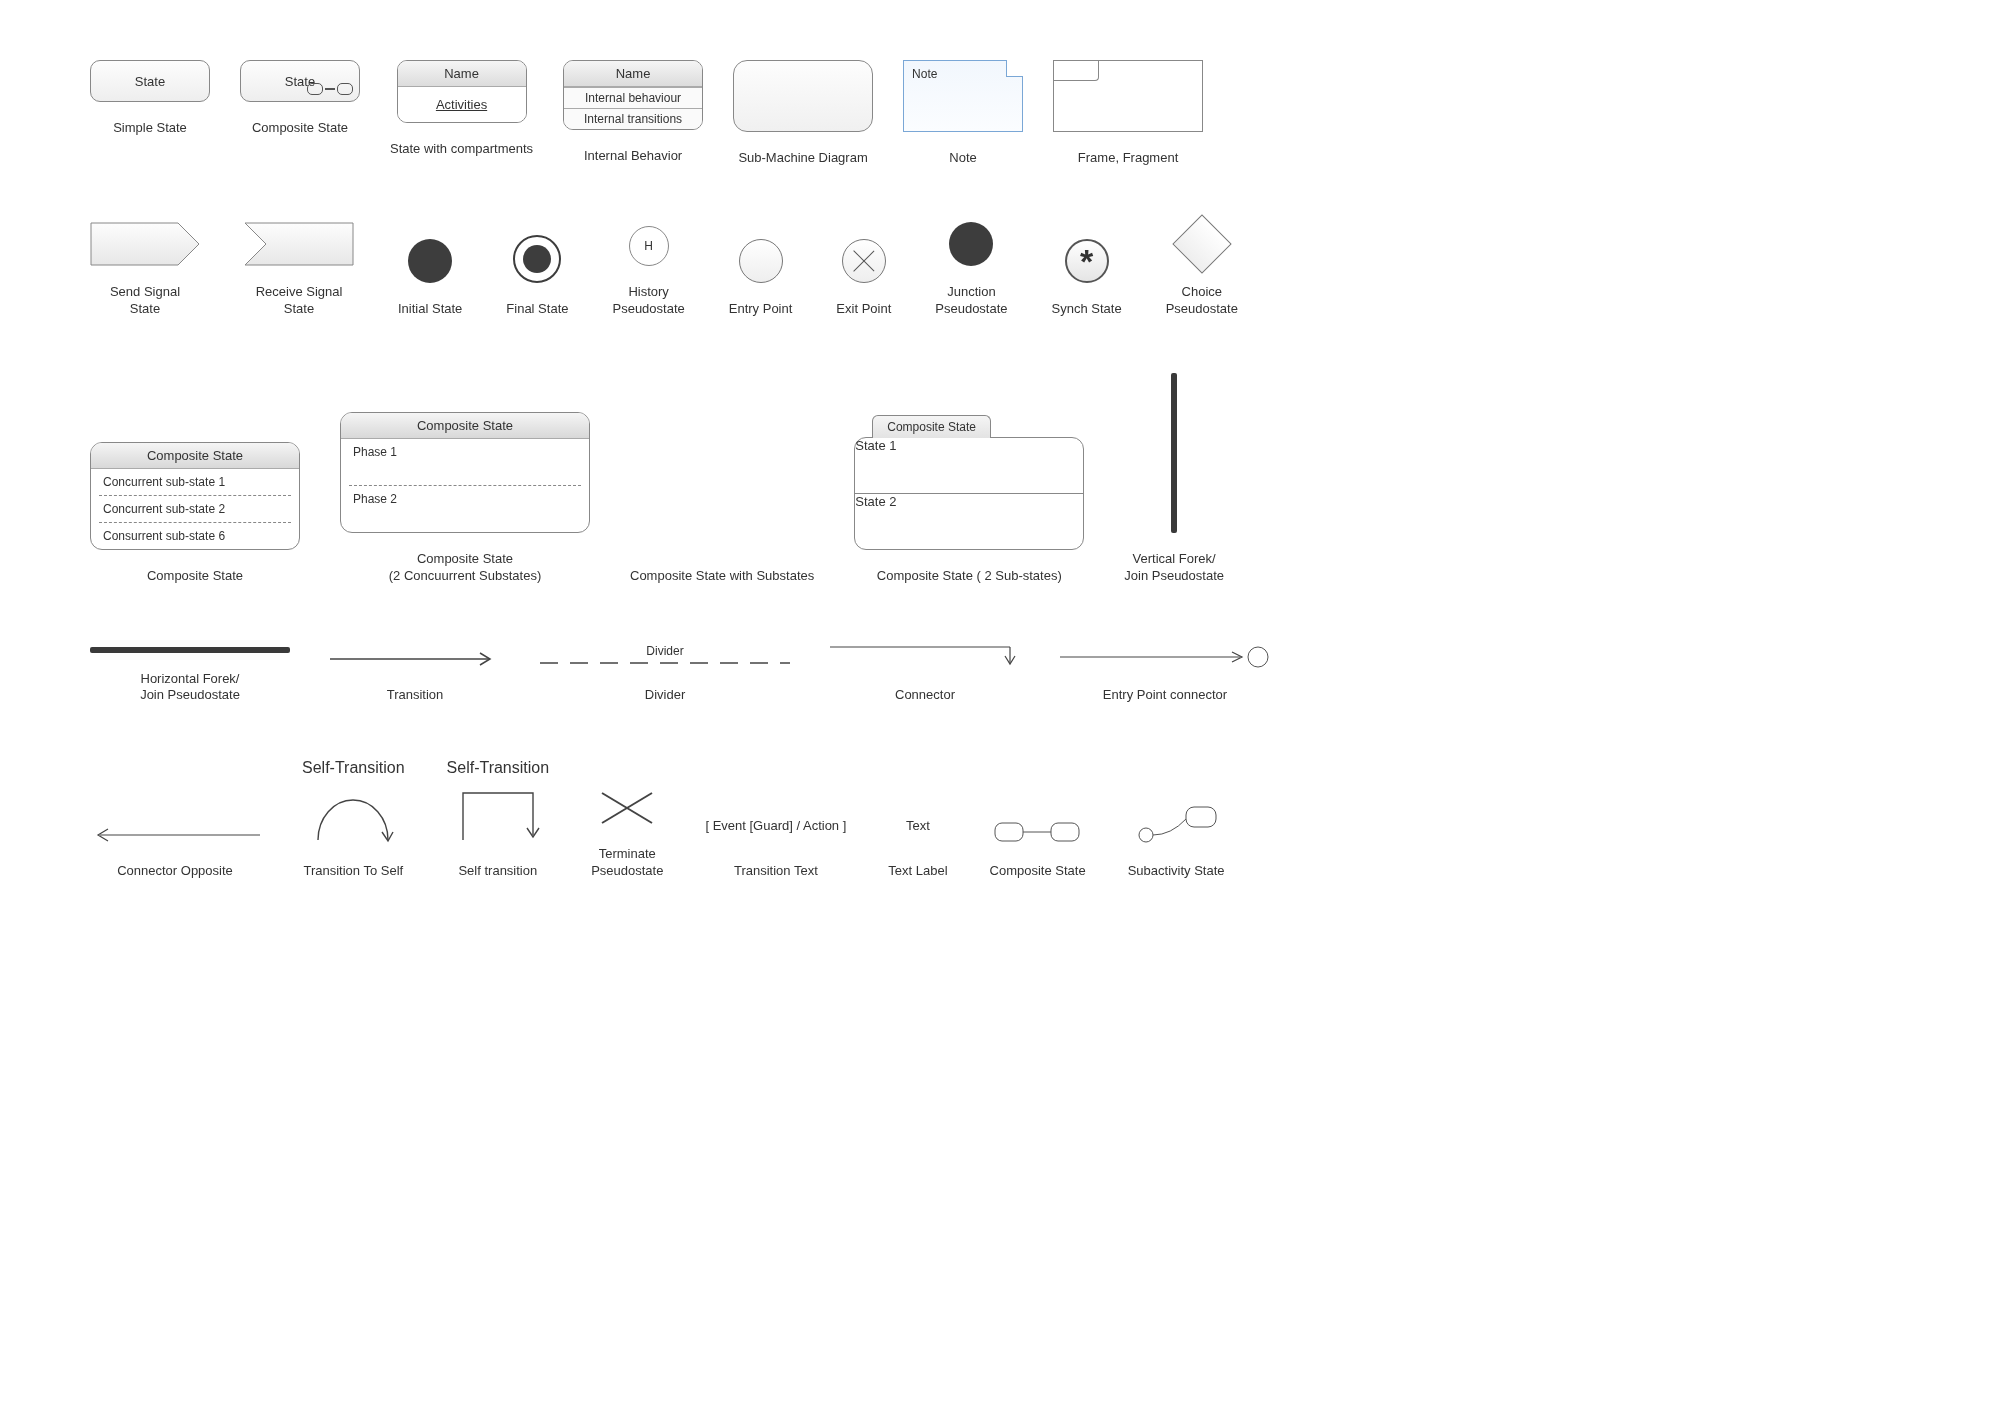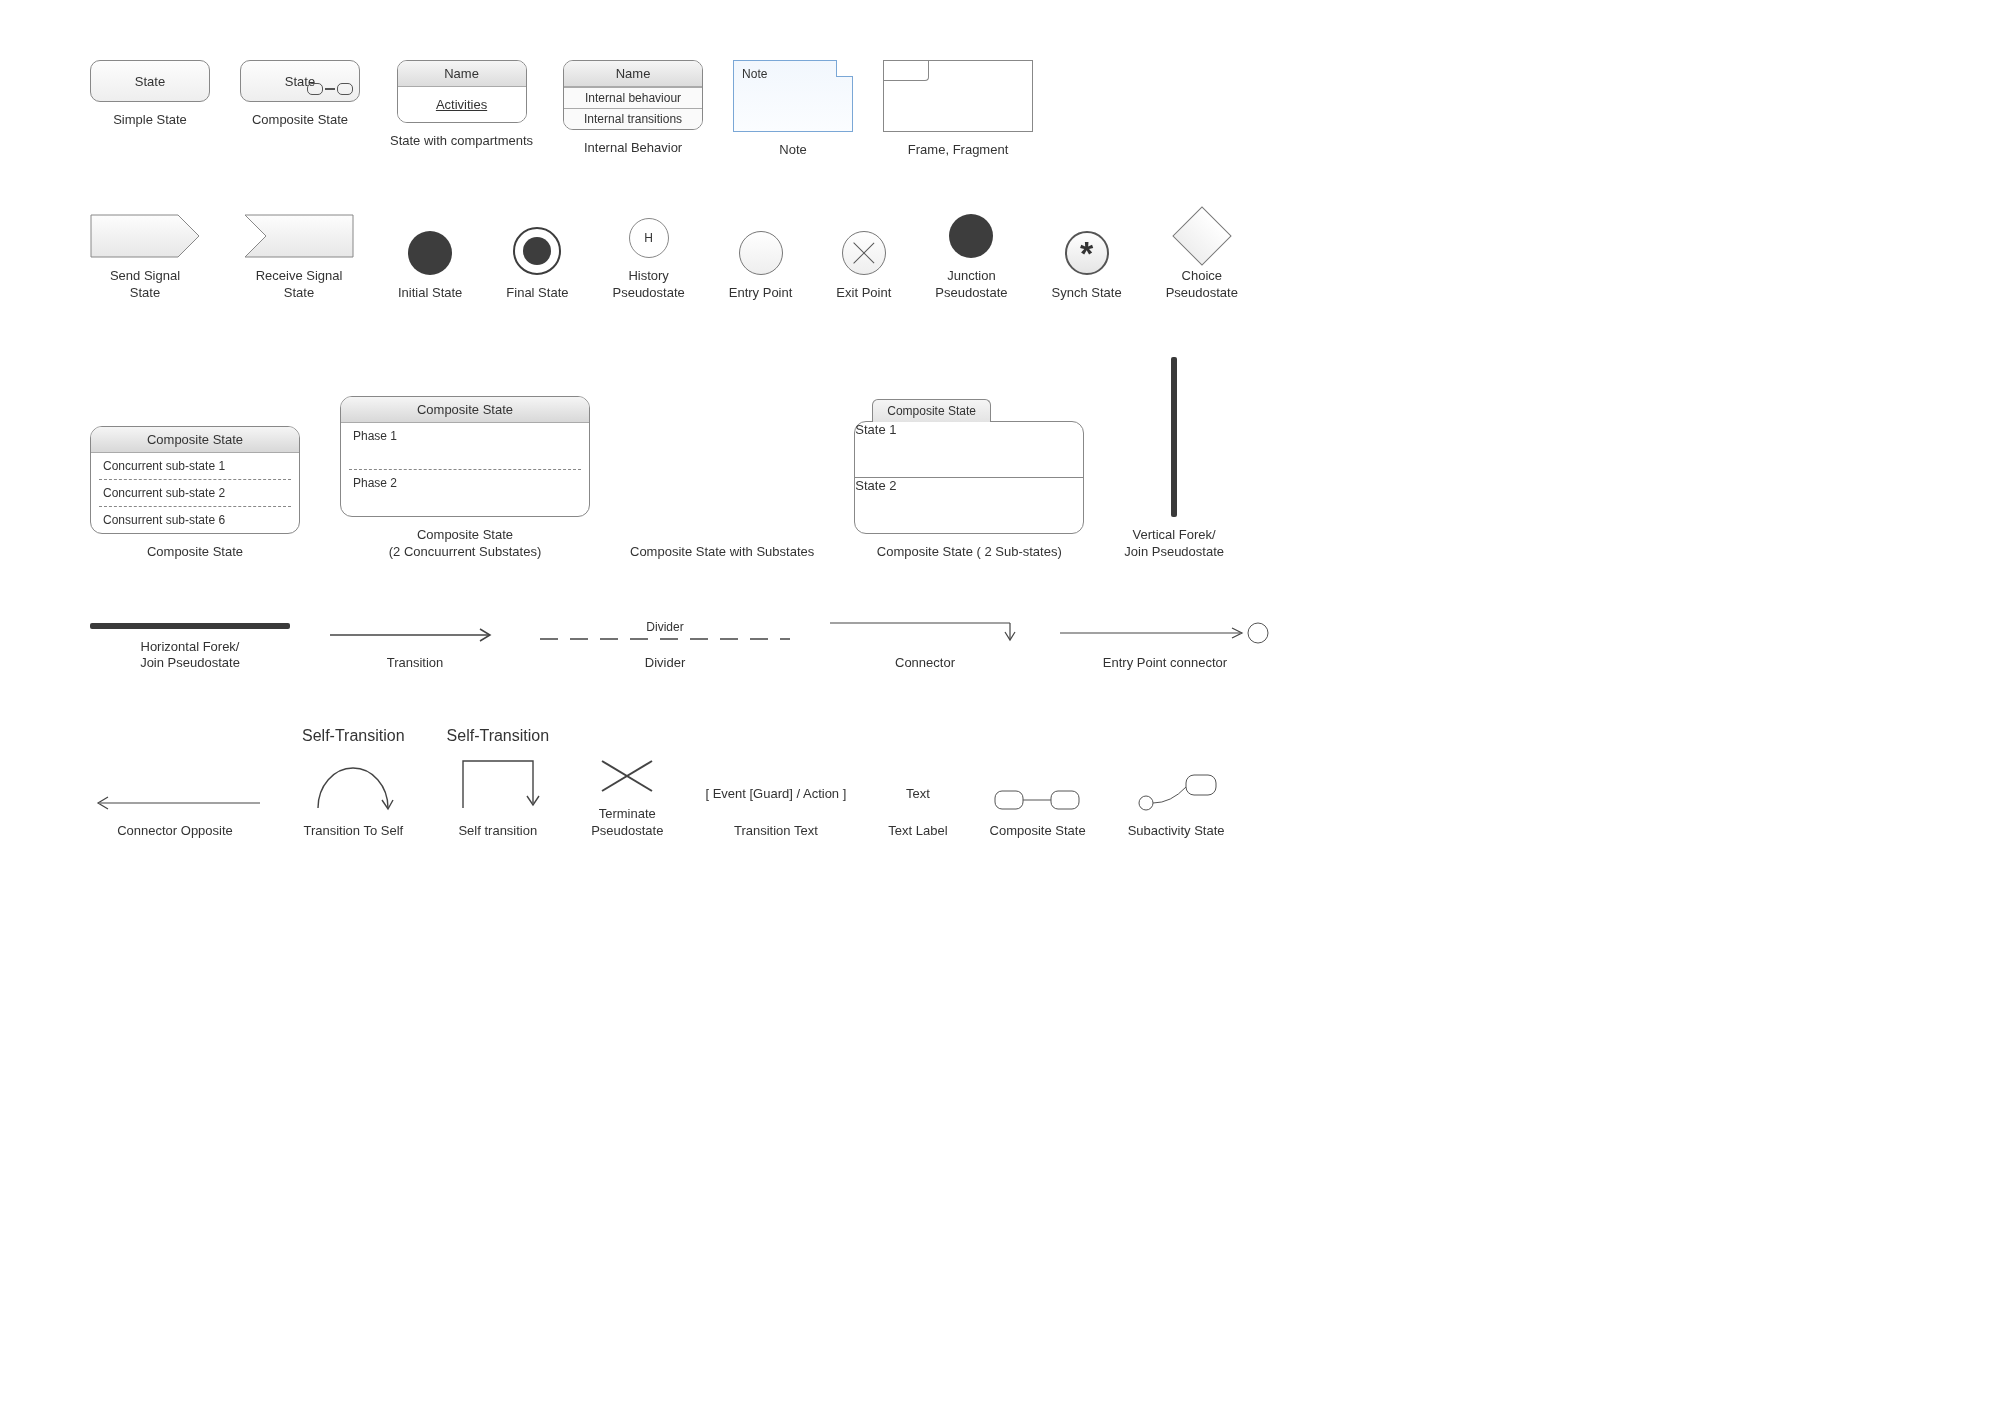--- a/index.html
+++ b/index.html
@@ -18,21 +18,21 @@
     margin-bottom: 55px;
     gap: 30px;
   }
   .cell {
     display: flex;
     flex-direction: column;
     align-items: center;
     text-align: center;
   }
   .caption {
-    margin-top: 10px;
+    margin-top: 18px;
     font-size: 13px;
     line-height: 1.3;
     white-space: pre-line;
   }
   
   .state-box {
     width: 120px; height: 42px;
     border: 1px solid #888;
     border-radius: 10px;
     background: linear-gradient(#fdfdfd,#eeeeee);
@@ -164,20 +164,24 @@
   </div>
   <div class="cell">
     <div class="compartment-box" style="width:140px">
       <div class="ch-head">Name</div>
       <div class="ch-row">Internal behaviour</div>
       <div class="ch-row">Internal transitions</div>
     </div>
     <div class="caption">Internal Behavior</div>
   </div>
   <div class="cell">
+    <div class="submachine"></div>
+    <div class="caption">Sub-Machine Diagram</div>
+  </div>
+  <div class="cell">
     <div class="note"><span>Note</span></div>
     <div class="caption">Note</div>
   </div>
   <div class="cell">
     <div class="frame"></div>
     <div class="caption">Frame, Fragment</div>
   </div>
 </div>
 
 <div class="row" style="gap:44px; align-items:flex-end;">

